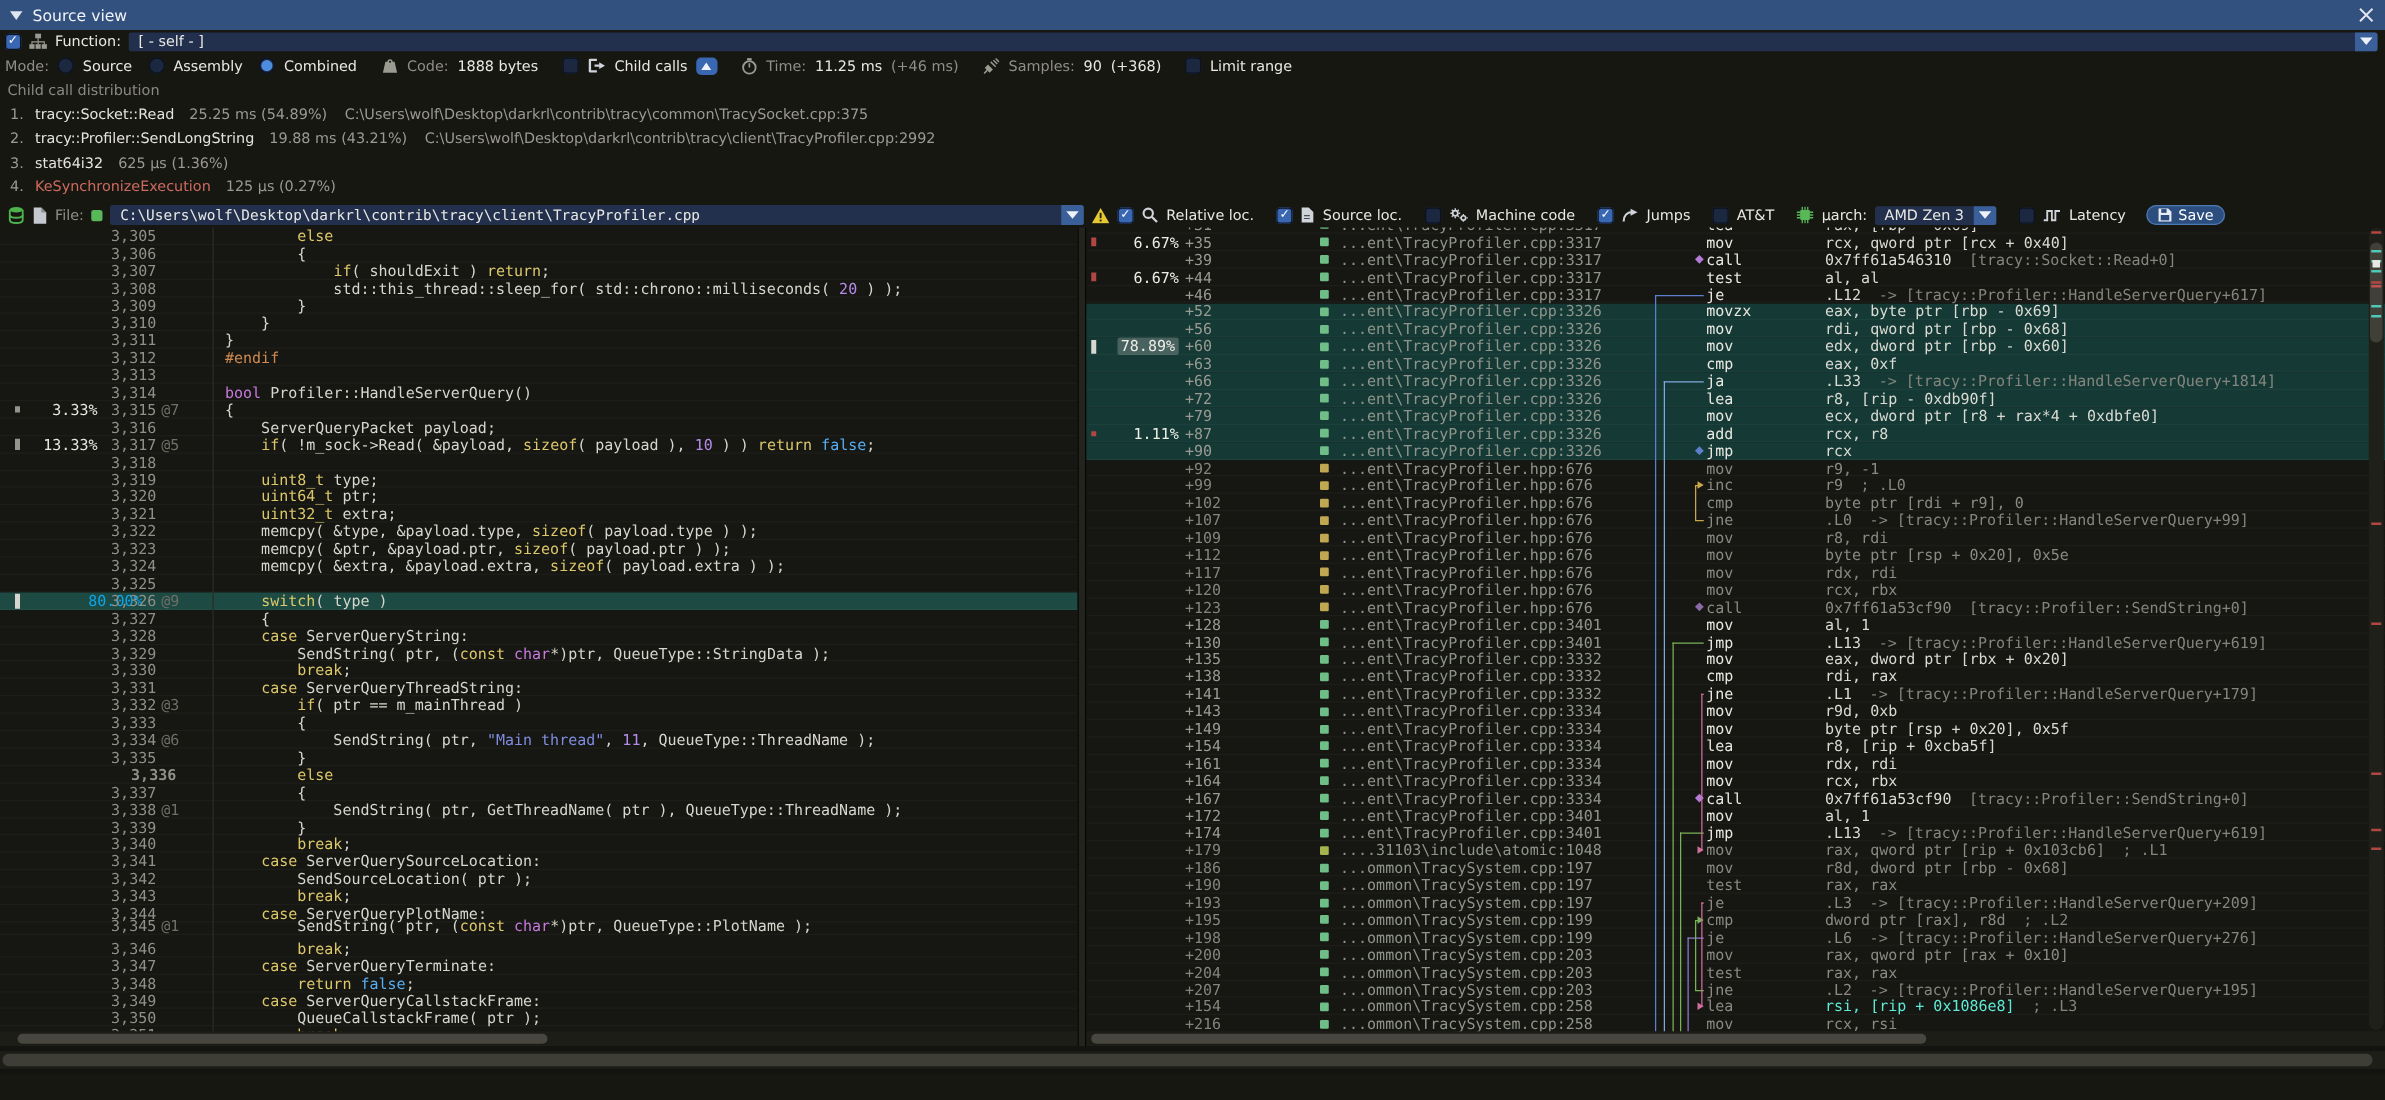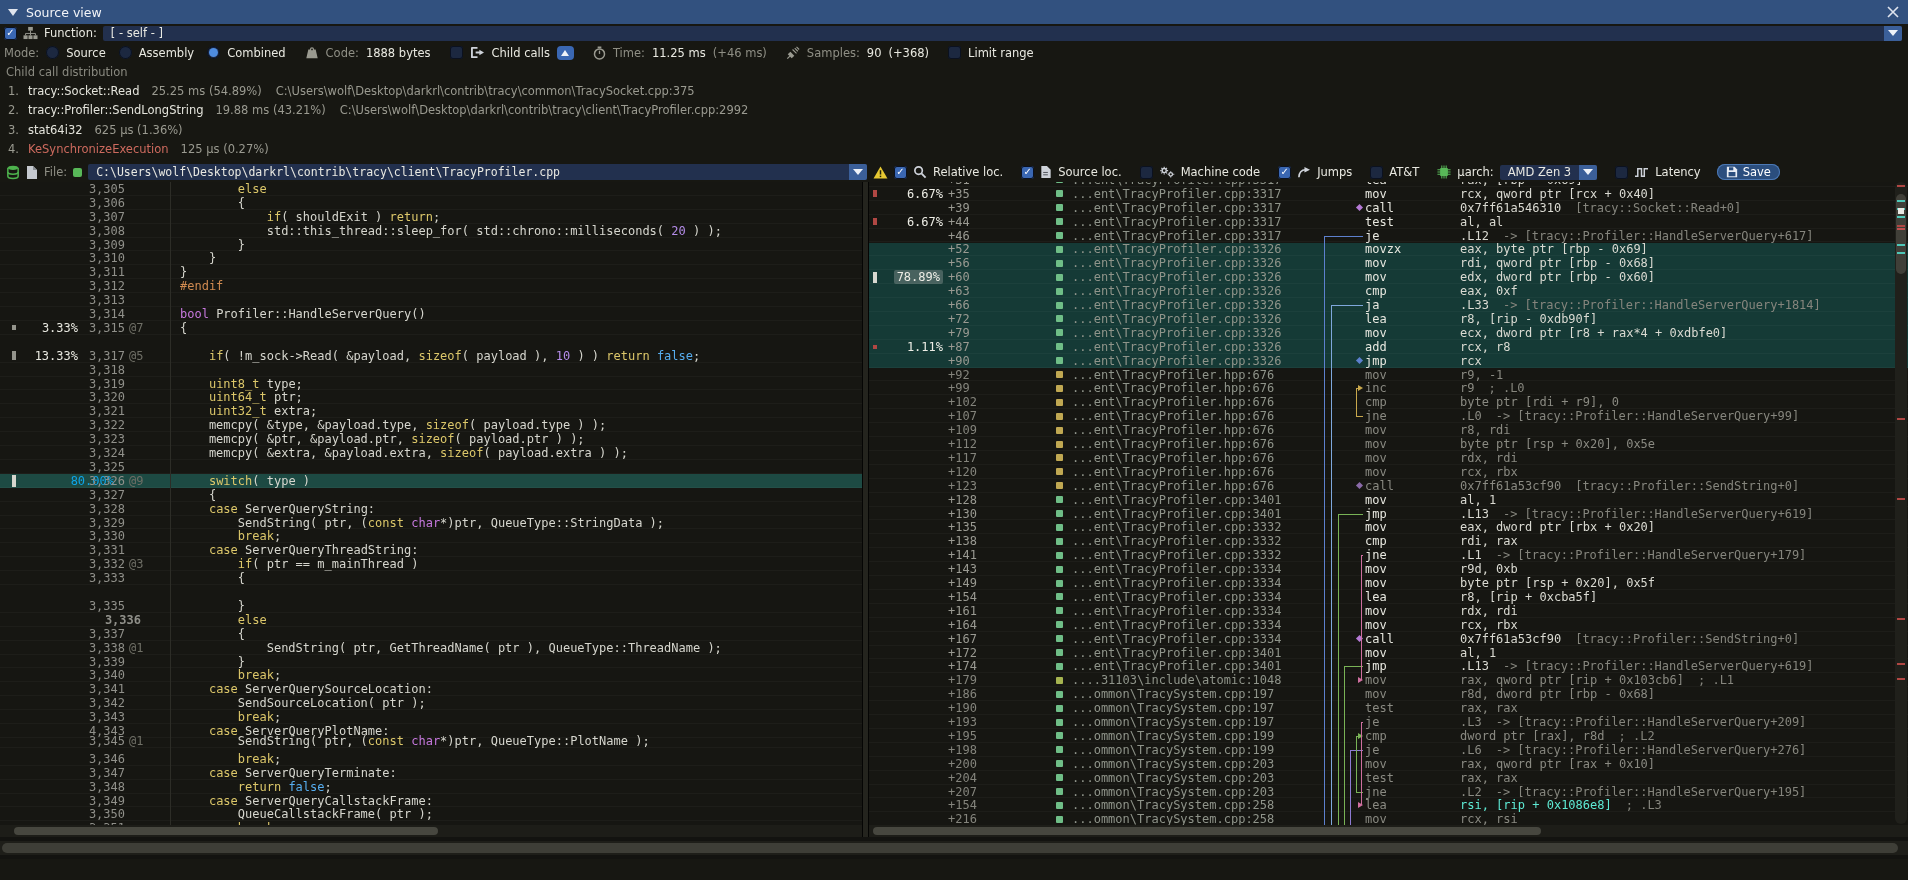--- a/index.html
+++ b/index.html
@@ -306,20 +306,24 @@
           <span class="rowabs" style="position: absolute; left: 80px; top: 0px; width: 45px; justify-content: flex-end; color: rgb(144, 144, 138);">3,314</span>
           <span class="rowabs" style="position: absolute; left: 180px; top: 0px;"><span class="seg-t">bool</span><span class="seg-p"> Profiler::HandleServerQuery()</span></span>
         </div>
         <div class="srow" style="top: 139px; font-size: 12px;">
           <div style="position: absolute; left: 12px; top: 4.45px; width: 4px; height: 5px; background: rgb(148, 148, 140);"></div>
           <span class="rowabs" style="position: absolute; left: 0px; top: 0px; width: 78px; justify-content: flex-end; color: rgb(232, 232, 224);">3.33%</span>
           <span class="rowabs" style="position: absolute; left: 80px; top: 0px; width: 45px; justify-content: flex-end; color: rgb(144, 144, 138);">3,315</span>
           <span class="rowabs" style="position: absolute; left: 129px; top: 0px; width: 38px; color: rgb(111, 111, 102);">@7</span>
           <span class="rowabs" style="position: absolute; left: 180px; top: 0px;"><span class="seg-p">{</span></span>
         </div>
+        <div class="srow" style="top: 152.9px; font-size: 12px;">
+          <span class="rowabs" style="position: absolute; left: 80px; top: 0px; width: 45px; justify-content: flex-end; color: rgb(144, 144, 138);">3,316</span>
+          <span class="rowabs" style="position: absolute; left: 180px; top: 0px;"><span class="seg-p">    ServerQueryPacket payload;</span></span>
+        </div>
         <div class="srow" style="top: 166.8px; font-size: 12px;">
           <div style="position: absolute; left: 12px; top: 2.45px; width: 4px; height: 9px; background: rgb(148, 148, 140);"></div>
           <span class="rowabs" style="position: absolute; left: 0px; top: 0px; width: 78px; justify-content: flex-end; color: rgb(232, 232, 224);">13.33%</span>
           <span class="rowabs" style="position: absolute; left: 80px; top: 0px; width: 45px; justify-content: flex-end; color: rgb(144, 144, 138);">3,317</span>
           <span class="rowabs" style="position: absolute; left: 129px; top: 0px; width: 38px; color: rgb(111, 111, 102);">@5</span>
           <span class="rowabs" style="position: absolute; left: 180px; top: 0px;"><span class="seg-p">    </span><span class="seg-k">if</span><span class="seg-p">( !m_sock-&gt;Read( &amp;payload, </span><span class="seg-k">sizeof</span><span class="seg-p">( payload ), </span><span class="seg-n">10</span><span class="seg-p"> ) ) </span><span class="seg-k">return</span><span class="seg-p"> </span><span class="seg-b">false</span><span class="seg-p">;</span></span>
         </div>
         <div class="srow" style="top: 180.7px; font-size: 12px;">
           <span class="rowabs" style="position: absolute; left: 80px; top: 0px; width: 45px; justify-content: flex-end; color: rgb(144, 144, 138);">3,318</span>
           <span class="rowabs" style="position: absolute; left: 180px; top: 0px;"></span>
@@ -381,20 +385,25 @@
         </div>
         <div class="srow" style="top: 375.3px; font-size: 12px;">
           <span class="rowabs" style="position: absolute; left: 80px; top: 0px; width: 45px; justify-content: flex-end; color: rgb(144, 144, 138);">3,332</span>
           <span class="rowabs" style="position: absolute; left: 129px; top: 0px; width: 38px; color: rgb(111, 111, 102);">@3</span>
           <span class="rowabs" style="position: absolute; left: 180px; top: 0px;"><span class="seg-p">        </span><span class="seg-k">if</span><span class="seg-p">( ptr == m_mainThread )</span></span>
         </div>
         <div class="srow" style="top: 389.2px; font-size: 12px;">
           <span class="rowabs" style="position: absolute; left: 80px; top: 0px; width: 45px; justify-content: flex-end; color: rgb(144, 144, 138);">3,333</span>
           <span class="rowabs" style="position: absolute; left: 180px; top: 0px;"><span class="seg-p">        {</span></span>
         </div>
+        <div class="srow" style="top: 403.1px; font-size: 12px;">
+          <span class="rowabs" style="position: absolute; left: 80px; top: 0px; width: 45px; justify-content: flex-end; color: rgb(144, 144, 138);">3,334</span>
+          <span class="rowabs" style="position: absolute; left: 129px; top: 0px; width: 38px; color: rgb(111, 111, 102);">@6</span>
+          <span class="rowabs" style="position: absolute; left: 180px; top: 0px;"><span class="seg-p">            SendString( ptr, </span><span class="seg-s">"Main thread"</span><span class="seg-p">, </span><span class="seg-n">11</span><span class="seg-p">, QueueType::ThreadName );</span></span>
+        </div>
         <div class="srow" style="top: 417px; font-size: 12px;">
           <span class="rowabs" style="position: absolute; left: 80px; top: 0px; width: 45px; justify-content: flex-end; color: rgb(144, 144, 138);">3,335</span>
           <span class="rowabs" style="position: absolute; left: 180px; top: 0px;"><span class="seg-p">        }</span></span>
         </div>
         <div class="srow" style="top: 430.9px; font-size: 12px;">
           <span class="rowabs" style="position: absolute; left: 96px; top: 0px; width: 45px; justify-content: flex-end; color: rgb(144, 144, 138); font-weight: bold;">3,336</span>
           <span class="rowabs" style="position: absolute; left: 180px; top: 0px;"><span class="seg-p">        </span><span class="seg-k">else</span></span>
         </div>
         <div class="srow" style="top: 444.8px; font-size: 12px;">
           <span class="rowabs" style="position: absolute; left: 80px; top: 0px; width: 45px; justify-content: flex-end; color: rgb(144, 144, 138);">3,337</span>
@@ -419,21 +428,21 @@
         </div>
         <div class="srow" style="top: 514.3px; font-size: 12px;">
           <span class="rowabs" style="position: absolute; left: 80px; top: 0px; width: 45px; justify-content: flex-end; color: rgb(144, 144, 138);">3,342</span>
           <span class="rowabs" style="position: absolute; left: 180px; top: 0px;"><span class="seg-p">        SendSourceLocation( ptr );</span></span>
         </div>
         <div class="srow" style="top: 528.2px; font-size: 12px;">
           <span class="rowabs" style="position: absolute; left: 80px; top: 0px; width: 45px; justify-content: flex-end; color: rgb(144, 144, 138);">3,343</span>
           <span class="rowabs" style="position: absolute; left: 180px; top: 0px;"><span class="seg-p">        </span><span class="seg-k">break</span><span class="seg-p">;</span></span>
         </div>
         <div class="srow" style="top: 542.1px; font-size: 12px;">
-          <span class="rowabs" style="position: absolute; left: 80px; top: 0px; width: 45px; justify-content: flex-end; color: rgb(144, 144, 138);">4,343</span>
+          <span class="rowabs" style="position: absolute; left: 80px; top: 0px; width: 45px; justify-content: flex-end; color: rgb(144, 144, 138);">3,344</span>
           <span class="rowabs" style="position: absolute; left: 180px; top: 0px;"><span class="seg-p">    </span><span class="seg-k">case</span><span class="seg-p"> ServerQueryPlotName:</span></span>
         </div>
         <div class="srow" style="top: 552px; font-size: 12px;">
           <span class="rowabs" style="position: absolute; left: 80px; top: 0px; width: 45px; justify-content: flex-end; color: rgb(144, 144, 138);">3,345</span>
           <span class="rowabs" style="position: absolute; left: 129px; top: 0px; width: 38px; color: rgb(111, 111, 102);">@1</span>
           <span class="rowabs" style="position: absolute; left: 180px; top: 0px;"><span class="seg-p">        SendString( ptr, (</span><span class="seg-k">const</span><span class="seg-p"> </span><span class="seg-t">char</span><span class="seg-p">*)ptr, QueueType::PlotName );</span></span>
         </div>
         <div class="srow" style="top: 569.9px; font-size: 12px;">
           <span class="rowabs" style="position: absolute; left: 80px; top: 0px; width: 45px; justify-content: flex-end; color: rgb(144, 144, 138);">3,346</span>
           <span class="rowabs" style="position: absolute; left: 180px; top: 0px;"><span class="seg-p">        </span><span class="seg-k">break</span><span class="seg-p">;</span></span>

